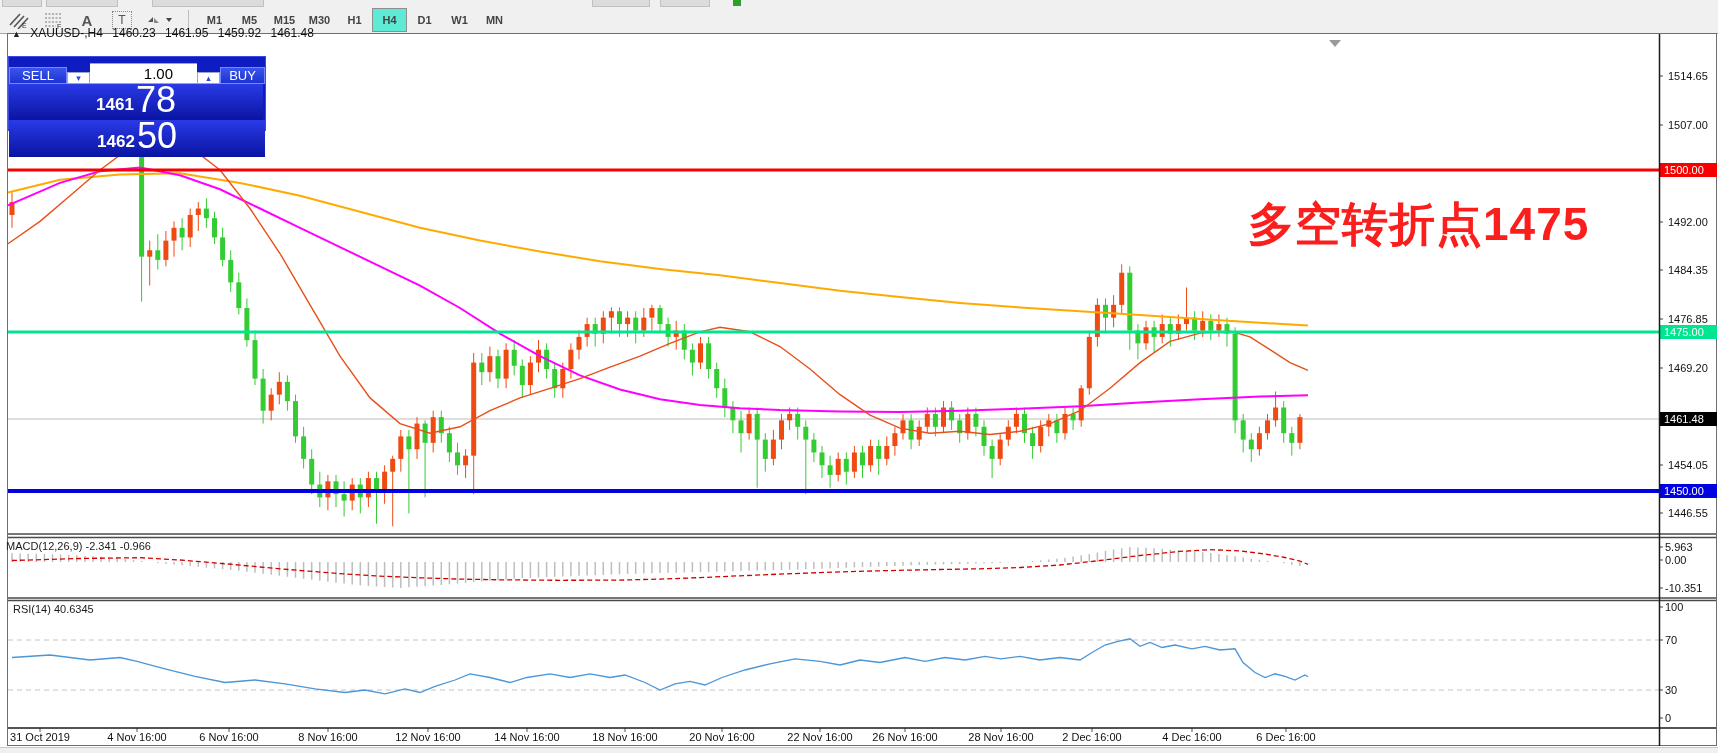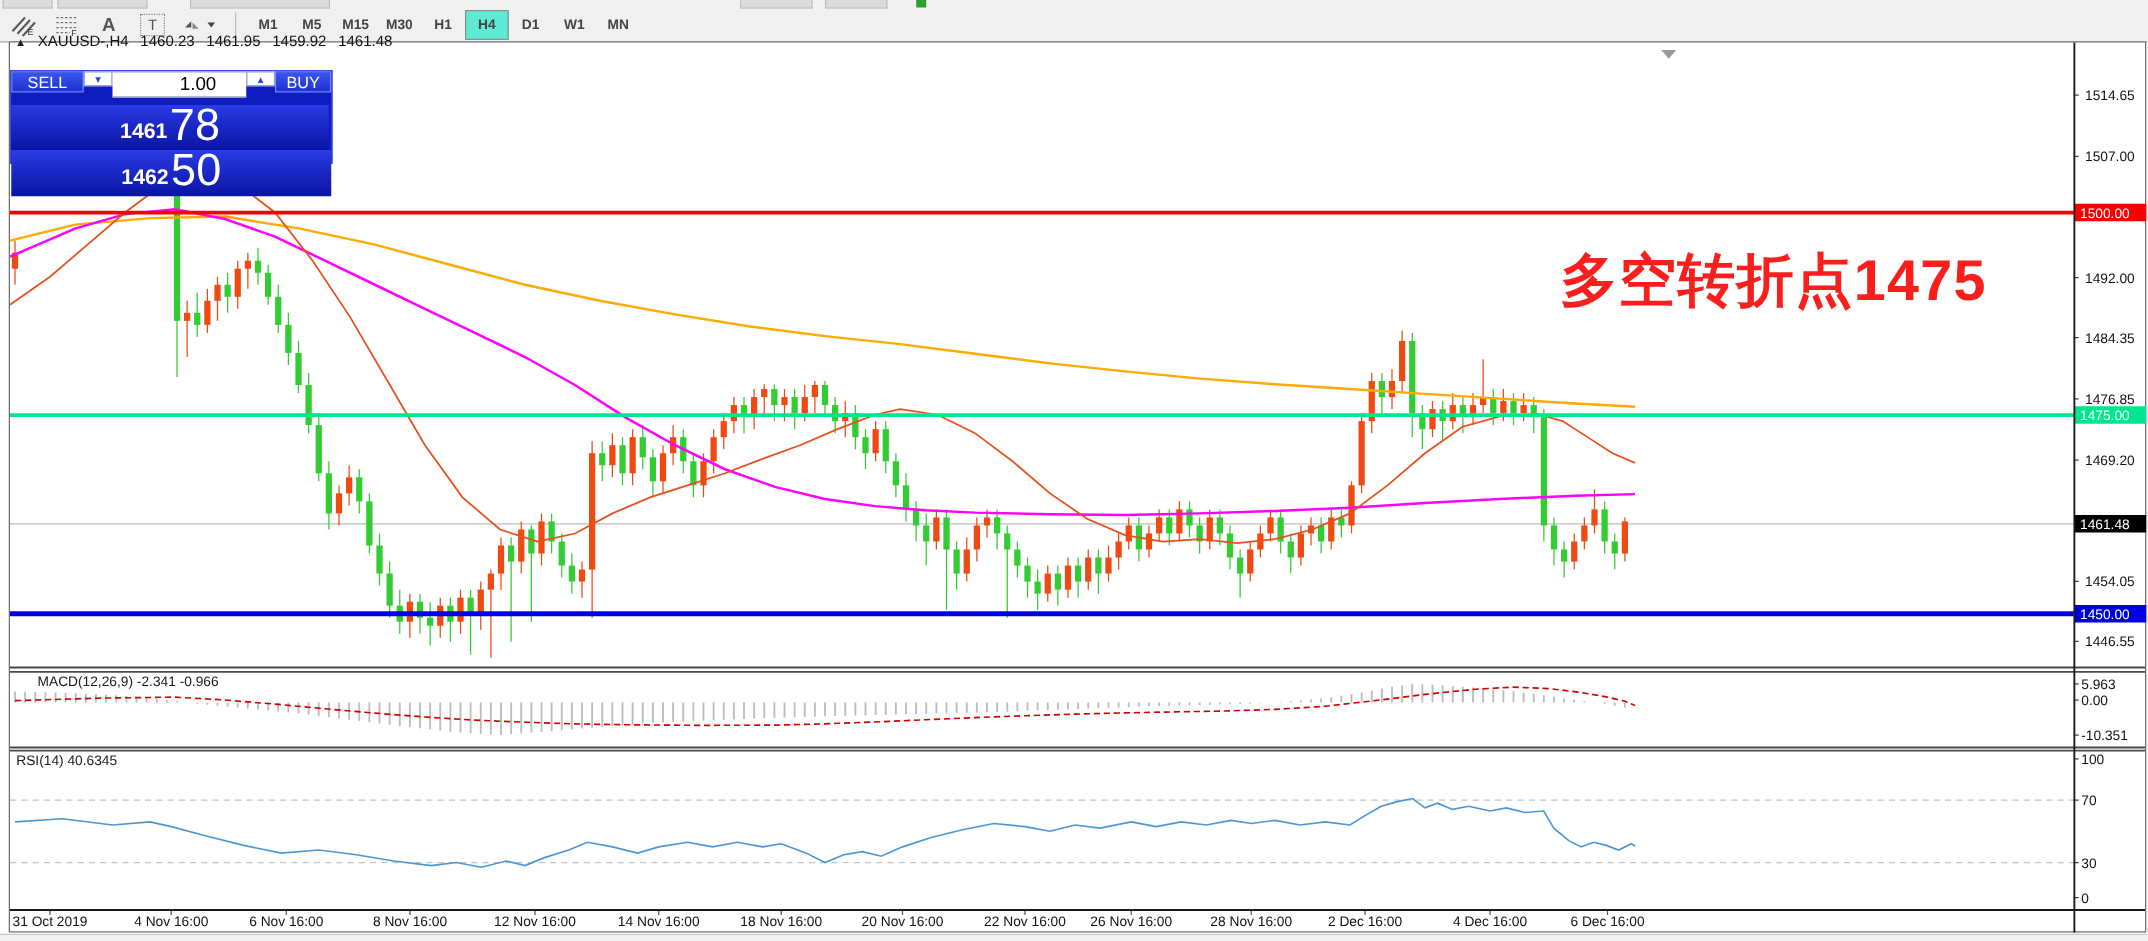--- a/index.html
+++ b/index.html
@@ -21,21 +21,21 @@
   .chartwin{position:absolute;left:7px;top:33px;width:1710px;height:713px;background:#ffffff;
             border:1px solid #6e6e6e;box-sizing:border-box;}
   svg.plot{position:absolute;left:0;top:0;}
   
   .symrow{position:absolute;left:12px;top:26px;font-size:12px;color:#111;white-space:nowrap;}
   .symrow .tri{font-size:9px;margin-right:6px;color:#222;}
   .symrow span{margin-right:6px;}
   
   .panel{position:absolute;left:8px;top:56px;width:258px;height:75px;background:#0e1cc0;
          border:1px solid #3a4ae0;box-sizing:border-box;}
-  .prow1{display:flex;height:27px;align-items:flex-start;border-radius:12px;}
+  .prow1{display:flex;height:27px;align-items:flex-end;border-radius:12px;}
   .pbtn{background:linear-gradient(#3a55ee,#1d33cf);color:#fff;font-size:13px;border:1px solid #7688ff;
         display:flex;align-items:center;justify-content:center;box-sizing:border-box;}
   .sellbtn{width:58px;}
   .buybtn{width:45px;}
   .stepbtn{width:23px;background:#fff;border:1px solid #9aa4c8;color:#2b46e8;font-size:9px;
            display:flex;align-items:center;justify-content:center;box-sizing:border-box;}
   .lotinput{flex:1;border:1px solid #9aa4c8;border-left:none;border-right:none;font-size:15px;
             text-align:right;padding-right:24px;font-family:"Liberation Sans",sans-serif;min-width:0;}
   .prow2{display:flex;height:46px;flex-direction:column;}
   .tile{flex:1;background:linear-gradient(#2a3ae6,#0a14a2);color:#fff;display:flex;align-items:flex-end;
@@ -704,17 +704,17 @@
       </div>
       <div class="tile">
         <span class="small">1462</span>
         <span class="big">50</span>
       </div>
     </div>
   </div>
 
   <div class="annot">多空转折点1475</div>
 
-  <div class="panelabel" style="left:30px;top:540px;">MACD(12,26,9) -2.341 -0.966</div>
+  <div class="panelabel" style="left:6px;top:540px;">MACD(12,26,9) -2.341 -0.966</div>
   <div class="panelabel" style="left:13px;top:603px;">RSI(14) 40.6345</div>
 
   <div class="bottomstrip"></div>
 </div>
 
 </body></html>

